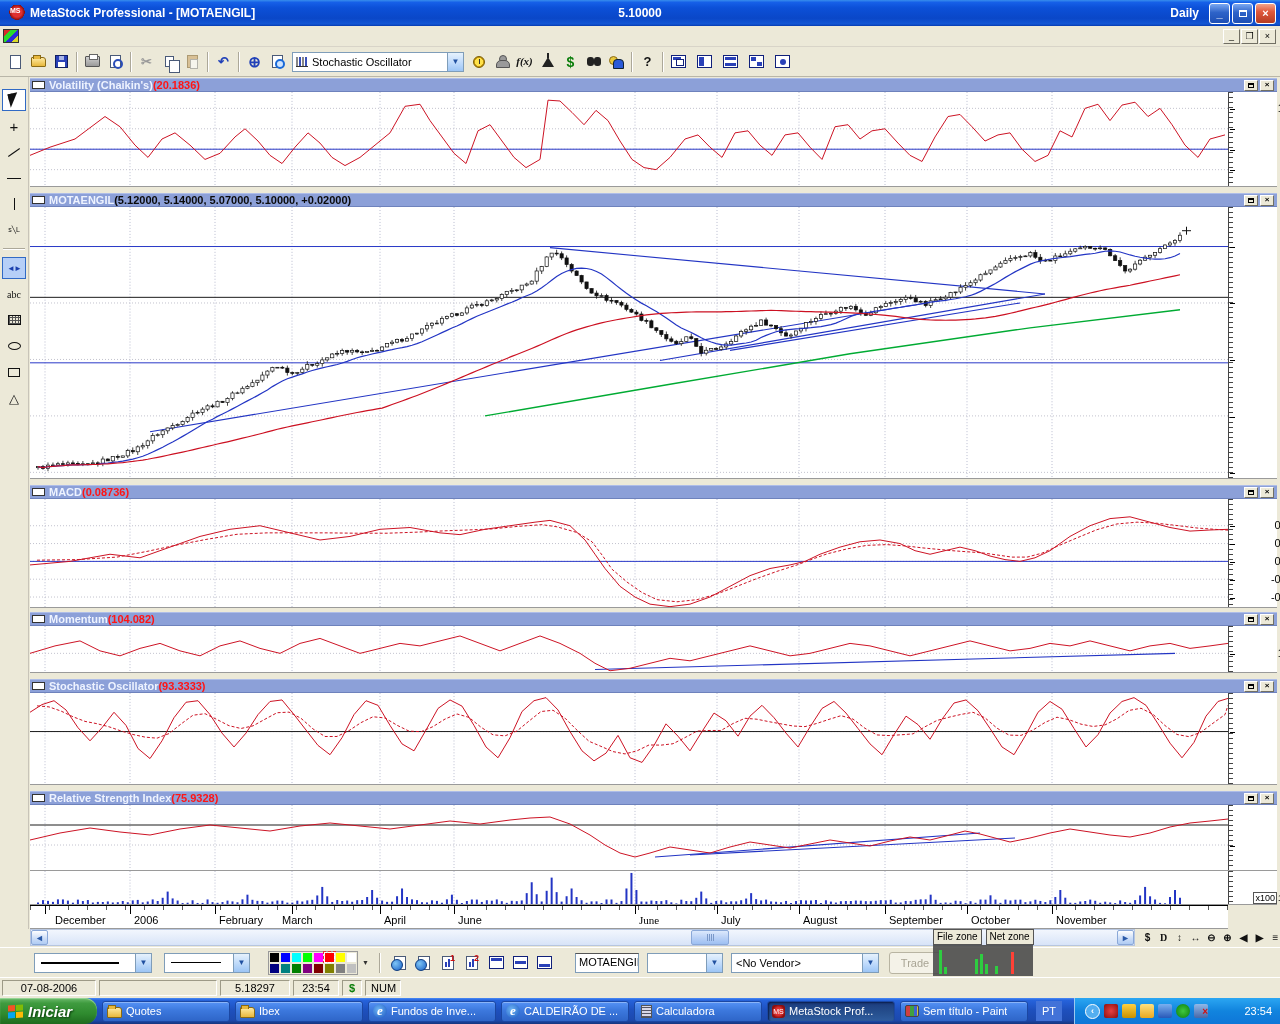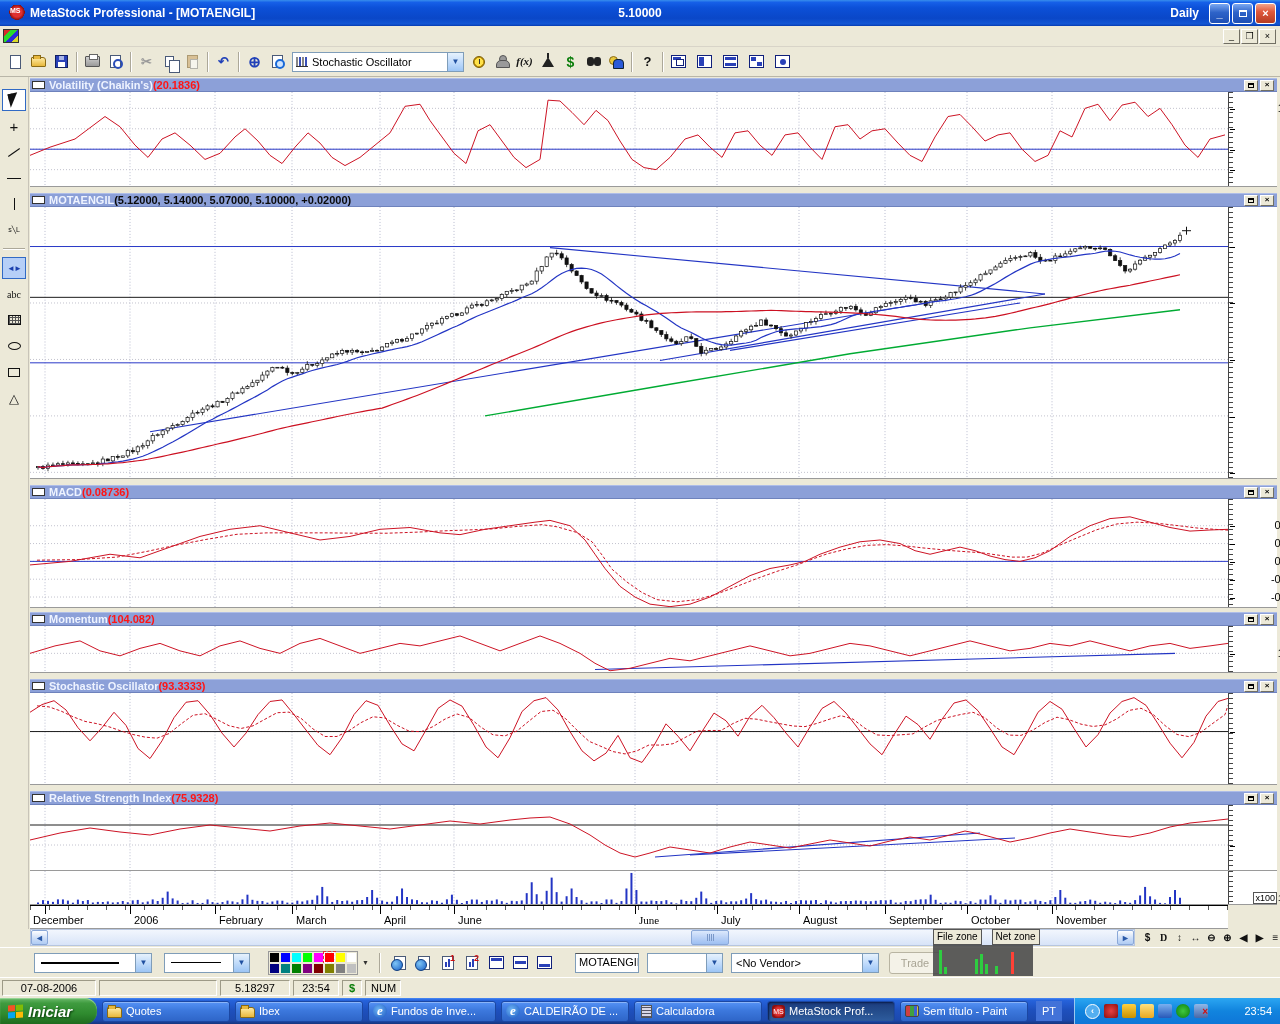--- a/index.html
+++ b/index.html
@@ -155,21 +155,21 @@
   .ic-cpage{width:12px;height:14px;background:#fff;border:1px solid #4a5a78}
   .ic-cpage i{position:absolute;left:2px;bottom:2px;width:2px;background:#2a41b8}
   .ic-cpage em{position:absolute;right:-2px;top:-4px;font-style:normal;color:#d01010;font-weight:bold;font-size:9px}
   #symbol-field{width:64px;height:20px;background:#fff;border:1px solid #7F9DB9;border-top-color:#555;
     padding:2px 3px;font-size:11px;margin-left:20px;white-space:nowrap;overflow:hidden}
   #trade-btn{width:52px;height:22px;margin-left:10px;background:#F4F2E8;border:1px solid #B8B4A2;border-radius:3px;
     color:#A8A494;text-align:center;line-height:20px}
 
   
   #zones-popup{position:absolute;left:933px;top:929px;width:100px;height:47px;z-index:50}
-  .zlabels{display:flex;gap:10px}
+  .zlabels{display:flex;gap:4px}
   .zlabel{background:#ECE9D8;border:1px solid #555;font-size:10px;padding:0 3px;line-height:14px;color:#000;white-space:nowrap}
   #zbody{position:absolute;left:0;top:16px;width:100px;height:31px;background:rgba(72,72,72,.88)}
   #zbody i{position:absolute;bottom:2px;display:block}
 
   
   #statusbar{position:absolute;top:977px;left:0;width:1280px;height:21px;background:#ECE9D8;display:flex;align-items:center;
     border-top:1px solid #fff;padding:0 2px;gap:3px}
   .scell{height:16px;border:1px solid;border-color:#9D9A87 #fff #fff #9D9A87;padding:1px 5px;white-space:nowrap}
   #sb-help{flex:1;border:none}
 
@@ -1315,27 +1315,27 @@
     <div class="scale" id="scale-volume">
       <div id="vol-note">
         <span class="mult">x100</span>
         <span>1000</span>
       </div>
     </div>
   </div>
 
   <div id="date-axis">
       <span class="dtick" style="left: 15px;"></span>
-      <span class="dlabel" style="left: 3px;">December</span>
+      <span class="dlabel" style="left: 25px;">December</span>
       <span class="dtick" style="left: 100px;"></span>
       <span class="dlabel" style="left: 104px;">2006</span>
       <span class="dtick" style="left: 185px;"></span>
       <span class="dlabel" style="left: 189px;">February</span>
       <span class="dtick" style="left: 262px;"></span>
-      <span class="dlabel" style="left: 266px;">March</span>
+      <span class="dlabel" style="left: 252px;">March</span>
       <span class="dtick" style="left: 350px;"></span>
       <span class="dlabel" style="left: 354px;">April</span>
       <span class="dtick" style="left: 424px;"></span>
       <span class="dlabel" style="left: 428px;">June</span>
       <span class="dtick" style="left: 605px;"></span>
       <span class="dlabel" style="left: 609px; font-family: Liberation Serif, serif;">June</span>
       <span class="dtick" style="left: 687px;"></span>
       <span class="dlabel" style="left: 691px;">July</span>
       <span class="dtick" style="left: 769px;"></span>
       <span class="dlabel" style="left: 773px;">August</span>

